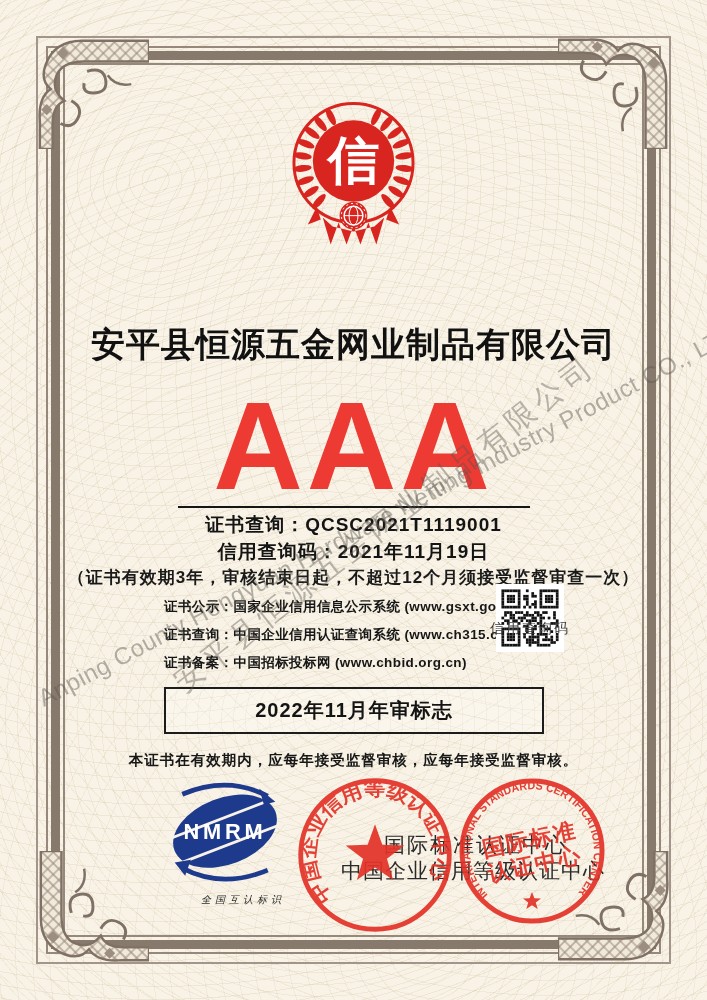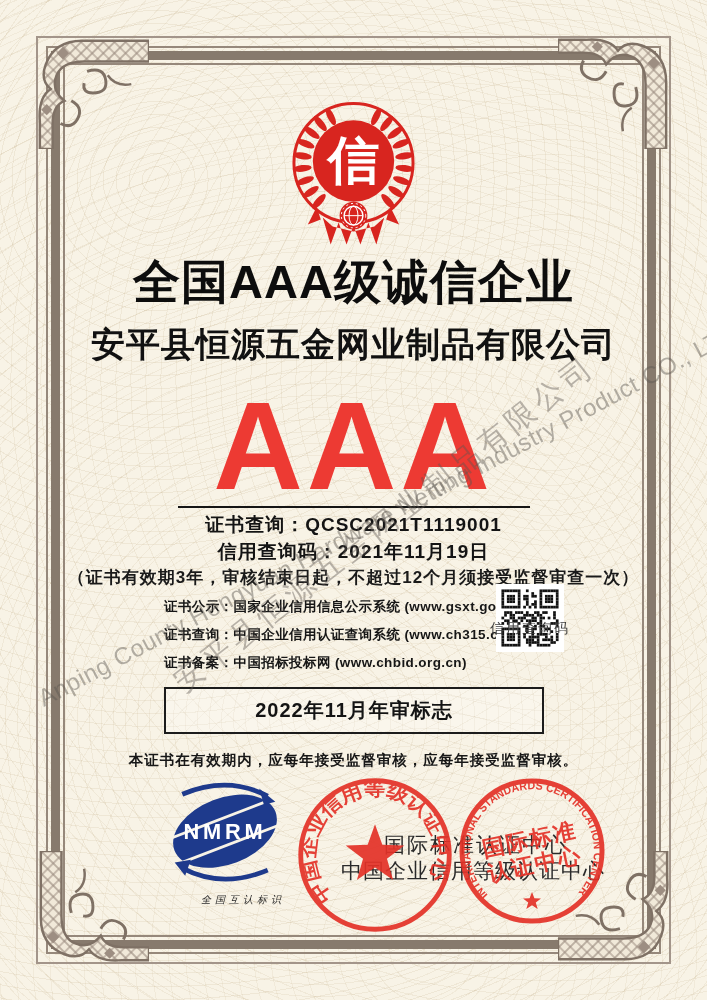--- a/index.html
+++ b/index.html
@@ -124,21 +124,20 @@
       <path d="M30 122 l-9 18 l13 -5 z" fill="#d8251f"></path>
       <path d="M104 122 l9 18 l-13 -5 z" fill="#d8251f"></path>
       <path d="M36 133 L44 160 L52 138 L60 160 L67 141 L74 160 L82 138 L90 160 L98 133 L88 142 L67 147 L46 142 Z" fill="#d8251f"></path>
       <circle cx="67" cy="131" r="14" fill="#d8251f"></circle>
       <circle cx="67" cy="131" r="9.5" fill="none" stroke="#ffffff" stroke-width="1.4"></circle>
       <ellipse cx="67" cy="131" rx="4.5" ry="9.5" fill="none" stroke="#ffffff" stroke-width="1"></ellipse>
       <line x1="57.5" y1="131" x2="76.5" y2="131" stroke="#ffffff" stroke-width="1"></line>
       <circle cx="67" cy="131" r="12.3" fill="none" stroke="#ffffff" stroke-width="1" stroke-dasharray="2 3"></circle>
     </svg>
 
-    <div class="abs ctr title">全国AAA级诚信企业</div>
     <div class="abs ctr company">安平县恒源五金网业制品有限公司</div>
     <div class="abs ctr grade">AAA</div>
     <div class="abs rule"></div>
 
     <div class="abs ctr cert-no">证书查询：QCSC2021T1119001</div>
     <div class="abs ctr issue-date">信用查询码：2021年11月19日</div>
     <div class="abs ctr validity">（证书有效期3年，审核结束日起，不超过12个月须接受监督审查一次）</div>
 
     <div class="abs registry">
       <div>证书公示：国家企业信用信息公示系统 (www.gsxt.gov.cn)</div>

